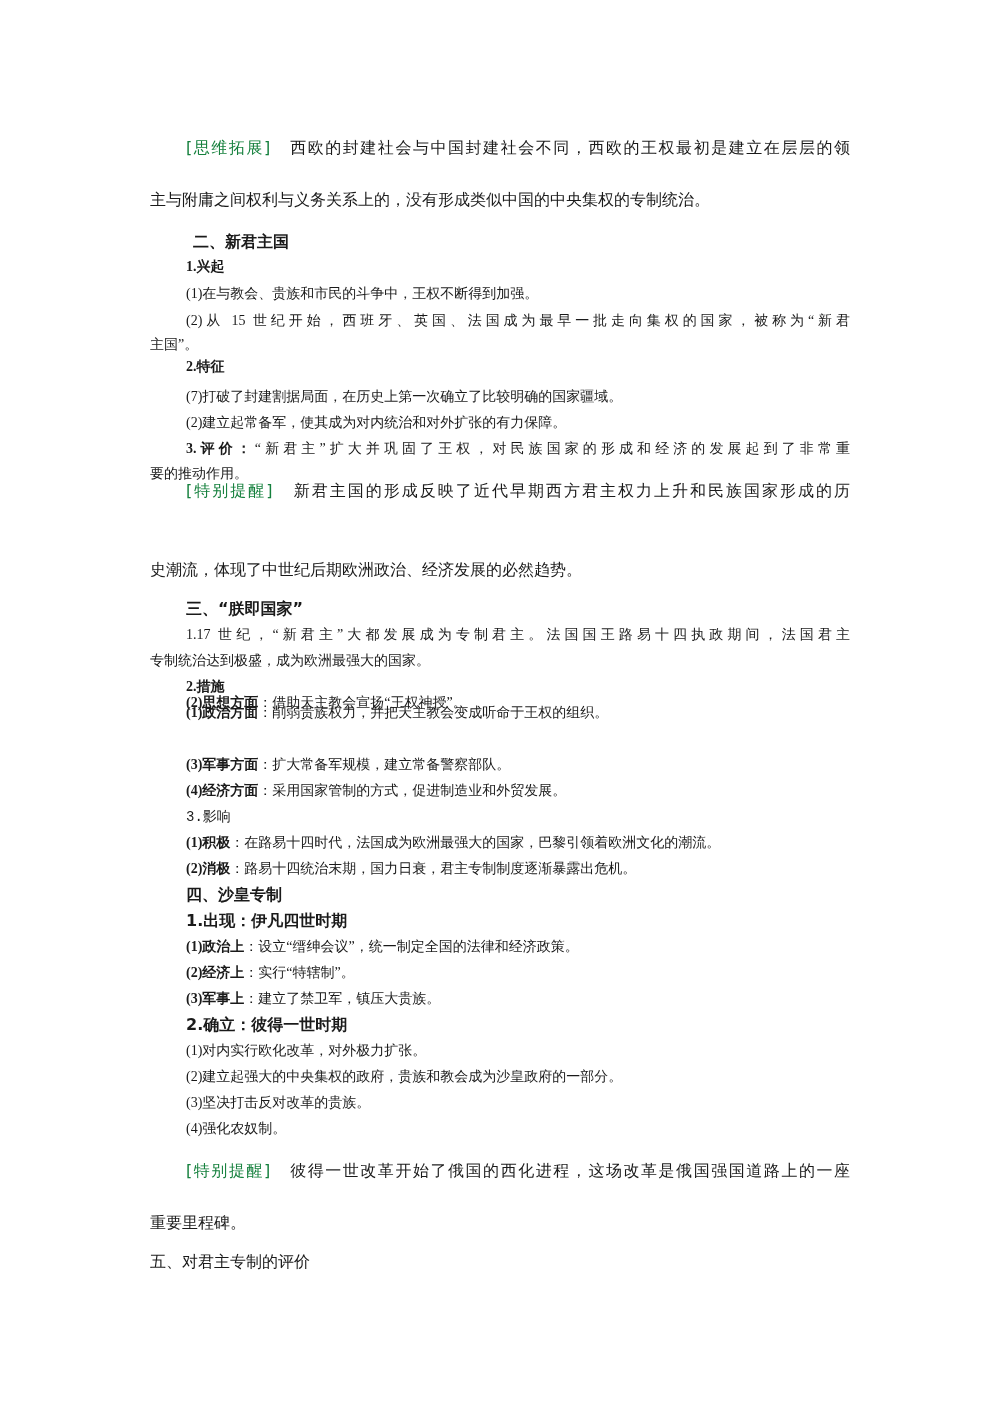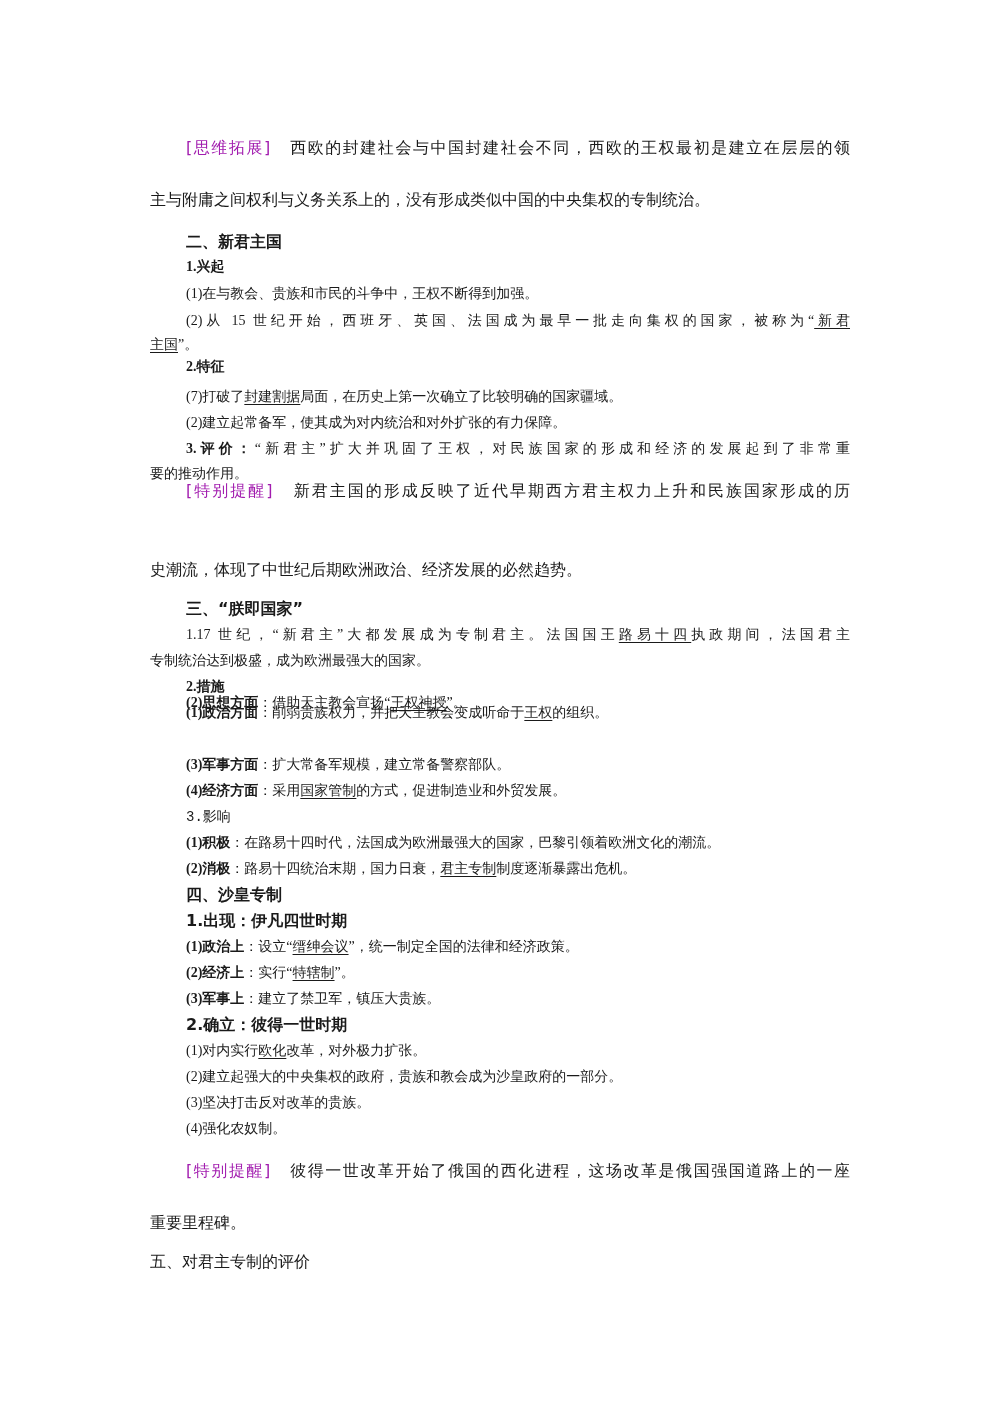--- a/index.html
+++ b/index.html
@@ -3,35 +3,35 @@
 <meta charset="utf-8">
 <style>
   html, body { margin: 0; padding: 0; background: #ffffff; }
   body { width: 1000px; height: 1414px; position: relative; overflow: hidden; color: #1a1a1a; }
   .page { position: absolute; left: 150px; top: 0; width: 700px; }
   .line { position: absolute; left: 0; white-space: nowrap; font-size: 14px; line-height: 22px; }
   .serif { font-family: "Liberation Serif", "DejaVu Serif", serif; }
   .sans { font-family: "DejaVu Sans", "Liberation Sans", sans-serif; font-size: 16px; }
   .indent { left: 36px; }
   .bold { font-weight: bold; }
-  .u { text-decoration: underline; text-underline-offset: 3px; }
-  .tag { color: #a21caf; }
+  .u { text-underline-offset: 3px; }
+  .tag { color: #15803d; }
   .just-indent { width: 664px; text-align: justify; text-align-last: justify; }
 </style>
 </head>
 <body>
 
 <div class="page">
 
   <div class="line sans just-indent indent" style="top:137px;">
     <span class="tag">[思维拓展]</span>&nbsp;&nbsp;&nbsp;<span>西欧的封建社会与中国封建社会不同，西欧的王权最初是建立在层层的领</span>
   </div>
   <div class="line sans" style="top:189px;">主与附庸之间权利与义务关系上的，没有形成类似中国的中央集权的专制统治。</div>
 
-  <div class="line sans bold indent" style="top:231px;">二、新君主国</div>
+  <div class="line sans bold indent" style="top:231px;margin-left:7px;">二、新君主国</div>
   <div class="line serif bold indent" style="top:256px;">1.兴起</div>
   <div class="line serif indent" style="top:283px;">(1)在与教会、贵族和市民的斗争中，王权不断得到加强。</div>
   <div class="line serif just-indent indent" style="top:310px;">
     <span>(2)从 15 世纪开始，西班牙、英国、法国成为最早一批走向集权的国家，被称为“</span><span class="u">新君</span>
   </div>
   <div class="line serif" style="top:334px;">
     <span class="u">主国</span><span>”。</span>
   </div>
 
   <div class="line serif bold indent" style="top:356px;text-align:right;">2.特征</div>

